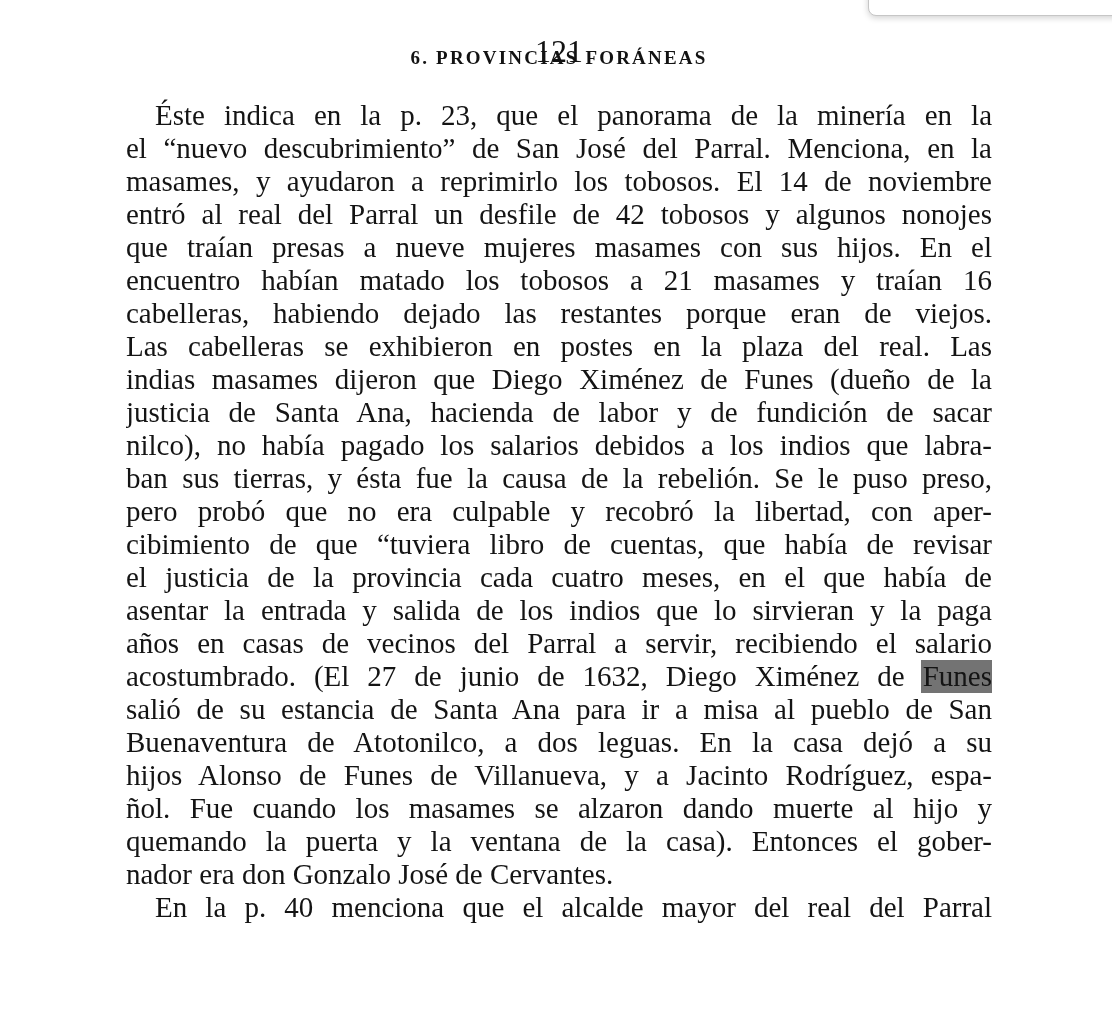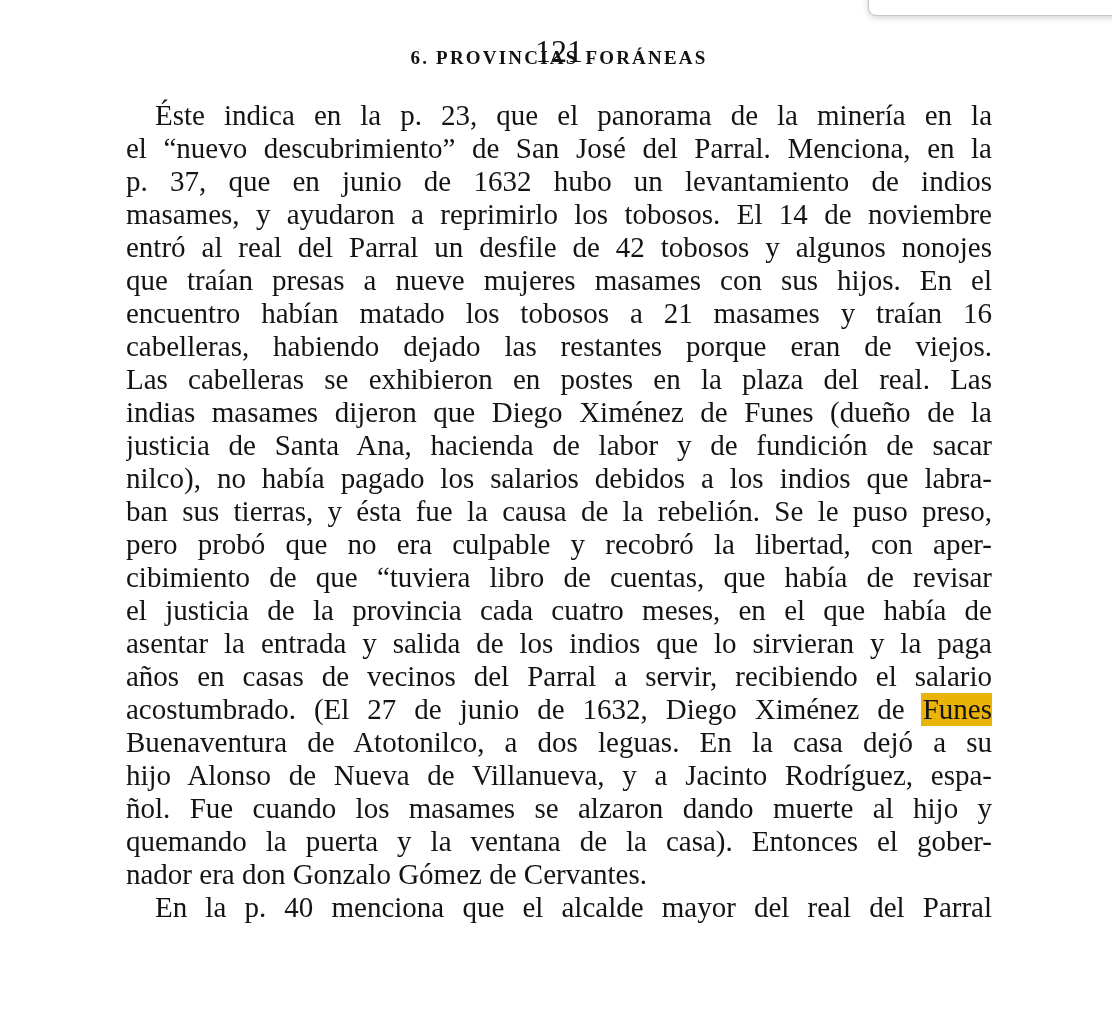--- a/index.html
+++ b/index.html
@@ -54,21 +54,21 @@
     height: 33px;
     line-height: 33px;
     text-align: justify;
     text-align-last: justify;
     overflow: hidden;
     white-space: normal;
   }
   .line.indent { text-indent: 29px; }
   .line.flush  { text-align-last: left; }
   .hl {
-    background: #eab308;
+    background: #737373;
     padding: 2px 7px 3px 2px;
     margin: -2px -7px -3px -2px;
   }
   
   .floating-card {
     position: absolute;
     top: -17px;
     left: 868px;
     width: 270px;
     height: 31px;
@@ -83,40 +83,40 @@
 
 <div class="page">
 
   <div class="running-header">6. PROVINCIAS FORÁNEAS</div>
 
   <div class="page-number">121</div>
 
   <div class="body-text" id="paragraph">
       <div class="line indent">Éste indica en la p. 23, que el panorama de la minería en la</div>
       <div class="line">el “nuevo descubrimiento” de San José del Parral. Menciona, en la</div>
-      <div class="line">p. 37, que en junio de 1632 hubo un levantamiento de indios</div>
       <div class="line">masames, y ayudaron a reprimirlo los tobosos. El 14 de noviembre</div>
       <div class="line">entró al real del Parral un desfile de 42 tobosos y algunos nonojes</div>
       <div class="line">que traían presas a nueve mujeres masames con sus hijos. En el</div>
       <div class="line">encuentro habían matado los tobosos a 21 masames y traían 16</div>
       <div class="line">cabelleras, habiendo dejado las restantes porque eran de viejos.</div>
       <div class="line">Las cabelleras se exhibieron en postes en la plaza del real. Las</div>
       <div class="line">indias masames dijeron que Diego Ximénez de Funes (dueño de la</div>
       <div class="line">justicia de Santa Ana, hacienda de labor y de fundición de sacar</div>
       <div class="line">nilco), no había pagado los salarios debidos a los indios que labra-</div>
       <div class="line">ban sus tierras, y ésta fue la causa de la rebelión. Se le puso preso,</div>
       <div class="line">pero probó que no era culpable y recobró la libertad, con aper-</div>
       <div class="line">cibimiento de que “tuviera libro de cuentas, que había de revisar</div>
       <div class="line">el justicia de la provincia cada cuatro meses, en el que había de</div>
       <div class="line">asentar la entrada y salida de los indios que lo sirvieran y la paga</div>
       <div class="line">años en casas de vecinos del Parral a servir, recibiendo el salario</div>
       <div class="line">acostumbrado. (El 27 de junio de 1632, Diego Ximénez de <span class="hl">Funes</span></div>
+      <div class="line">salió de su estancia de Santa Ana para ir a misa al pueblo de San</div>
       <div class="line">Buenaventura de Atotonilco, a dos leguas. En la casa dejó a su</div>
-      <div class="line">hijo Alonso de Nueva de Villanueva, y a Jacinto Rodríguez, espa-</div>
+      <div class="line">hijos Alonso de Funes de Villanueva, y a Jacinto Rodríguez, espa-</div>
       <div class="line">ñol. Fue cuando los masames se alzaron dando muerte al hijo y</div>
       <div class="line">quemando la puerta y la ventana de la casa). Entonces el gober-</div>
-      <div class="line flush">nador era don Gonzalo Gómez de Cervantes.</div>
+      <div class="line flush">nador era don Gonzalo José de Cervantes.</div>
       <div class="line indent">En la p. 40 menciona que el alcalde mayor del real del Parral</div>
     </div>
 
   <div class="floating-card"></div>
 
 </div>
 
 </body></html>

